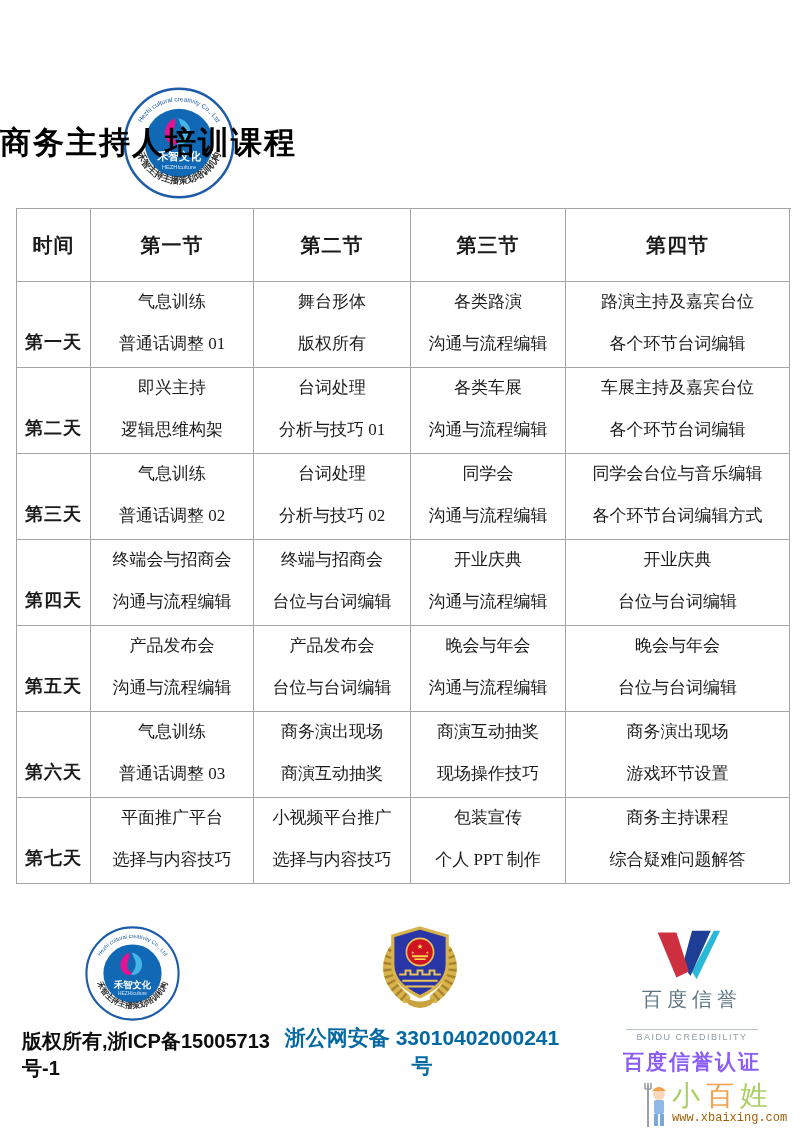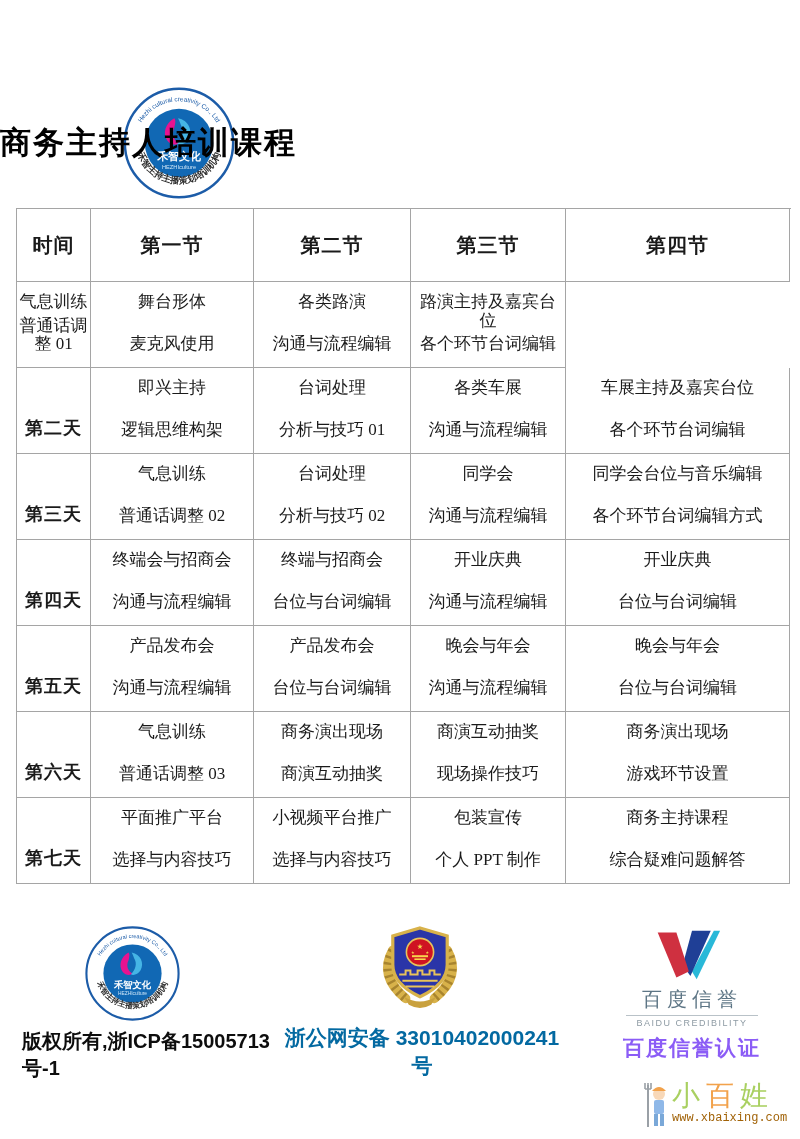--- a/index.html
+++ b/index.html
@@ -24,21 +24,21 @@
   
   .badge-bottom{position:absolute;left:84px;top:925px;width:97px;height:97px;}
   .copyright{position:absolute;left:22px;top:1028px;width:260px;font-size:20px;font-weight:600;
     font-family:"Liberation Sans","DejaVu Sans",sans-serif;color:#0d0d0d;letter-spacing:0px;}
   .police{position:absolute;left:372px;top:918px;width:96px;height:100px;}
   .police-text{position:absolute;left:282px;top:1024px;width:280px;text-align:center;font-size:21px;
     font-weight:bold;font-family:"Liberation Sans","DejaVu Sans",sans-serif;color:#0369a1;}
   .baidu{position:absolute;left:612px;top:926px;width:160px;text-align:center;
     font-family:"Liberation Sans","DejaVu Sans",sans-serif;}
   .baidu-v{width:78px;height:58px;display:block;margin:0 auto;}
-  .baidu-cn{font-size:20px;letter-spacing:5px;color:#5d7585;padding-bottom:2px;border-bottom:1px solid #b9c2c8;margin:2px 14px 0 14px;}
+  .baidu-cn{font-size:20px;letter-spacing:5px;color:#5d7585;padding-bottom:16px;border-bottom:1px solid #b9c2c8;margin:2px 14px 0 14px;}
   .baidu-en{font-size:9px;letter-spacing:1.5px;color:#8e9ba4;margin-top:2px;}
   .baidu-cert{font-size:21px;font-weight:bold;color:#8b5cf6;margin-top:6px;letter-spacing:2px;}
 
   
   .watermark{position:absolute;right:4px;bottom:4px;width:152px;height:58px;}
   .wm-man{position:absolute;left:0;top:4px;width:26px;height:50px;}
   .wm-chars{position:absolute;left:28px;top:0;font-size:28px;font-weight:normal;
     font-family:"Liberation Sans","DejaVu Sans",sans-serif;letter-spacing:6px;white-space:nowrap;}
   .wm-c0,.wm-c2{color:#a9d061;}
   .wm-c1{color:#f2a24b;}
@@ -115,27 +115,28 @@
 <div class="sched">
   <div class="trow hrow">
     <div class="td">时间</div>
     <div class="td">第一节</div>
     <div class="td">第二节</div>
     <div class="td">第三节</div>
     <div class="td">第四节</div>
   </div>
 
   <div class="trow drow">
+    <div class="td day">第一天</div>
     <div class="td">
         <div class="cline">气息训练</div>
         <div class="cline">普通话调整 01</div>
       </div>
     <div class="td">
         <div class="cline">舞台形体</div>
-        <div class="cline">麦克风使用</div>
+        <div class="cline">版权所有</div>
       </div>
     <div class="td">
         <div class="cline">各类路演</div>
         <div class="cline">沟通与流程编辑</div>
       </div>
     <div class="td">
         <div class="cline">路演主持及嘉宾台位</div>
         <div class="cline">各个环节台词编辑</div>
       </div>
   </div>

